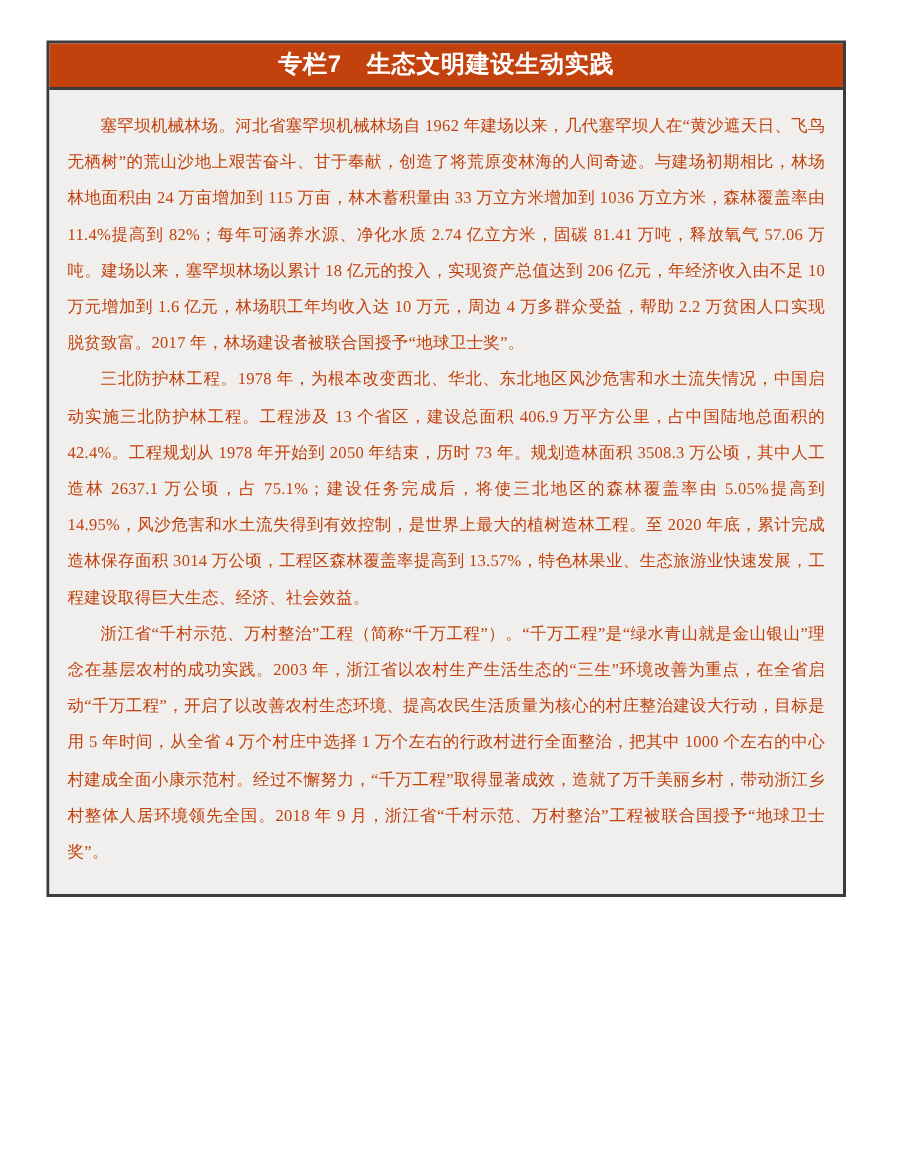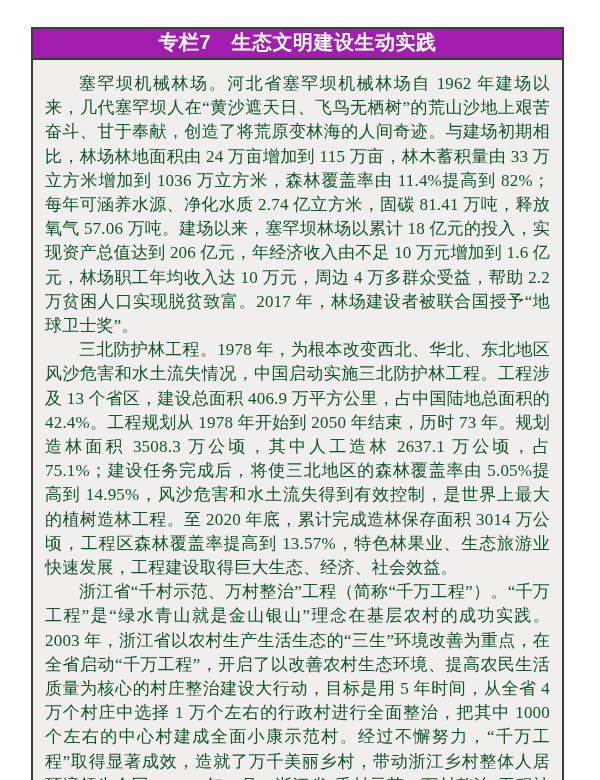--- a/index.html
+++ b/index.html
@@ -19,42 +19,43 @@
   }
   .panel {
     position: absolute;
     left: 31px;
     top: 27px;
     width: 533px;
     border: 2px solid #3c3c3c;
     box-sizing: border-box;
   }
   .panel-header {
-    background: #a21caf;
+    background: #c2410c;
     border-bottom: 2px solid #3c3c3c;
     height: 29px;
     display: flex;
+    align-items: center;
     justify-content: center;
     font-family: "Liberation Sans", "DejaVu Sans", sans-serif;
     font-weight: bold;
     color: #ffffff;
-    font-size: 20px;
+    font-size: 16px;
     letter-spacing: 0.5px;
   }
   .panel-body {
     background: #f0efed;
     padding: 12px 12px 16px 12px;
   }
   .panel-body p {
     margin: 0;
     text-indent: 2em;
     text-align: justify;
-    font-size: 17px;
+    font-size: 11px;
     line-height: 24.2px;
-    color: #14532d;
+    color: #c2410c;
     letter-spacing: 0.2px;
   }
 </style>
 </head>
 <body>
 
 <div class="page">
   <div class="panel">
     <div class="panel-header">
       <span>专栏7　生态文明建设生动实践</span>

